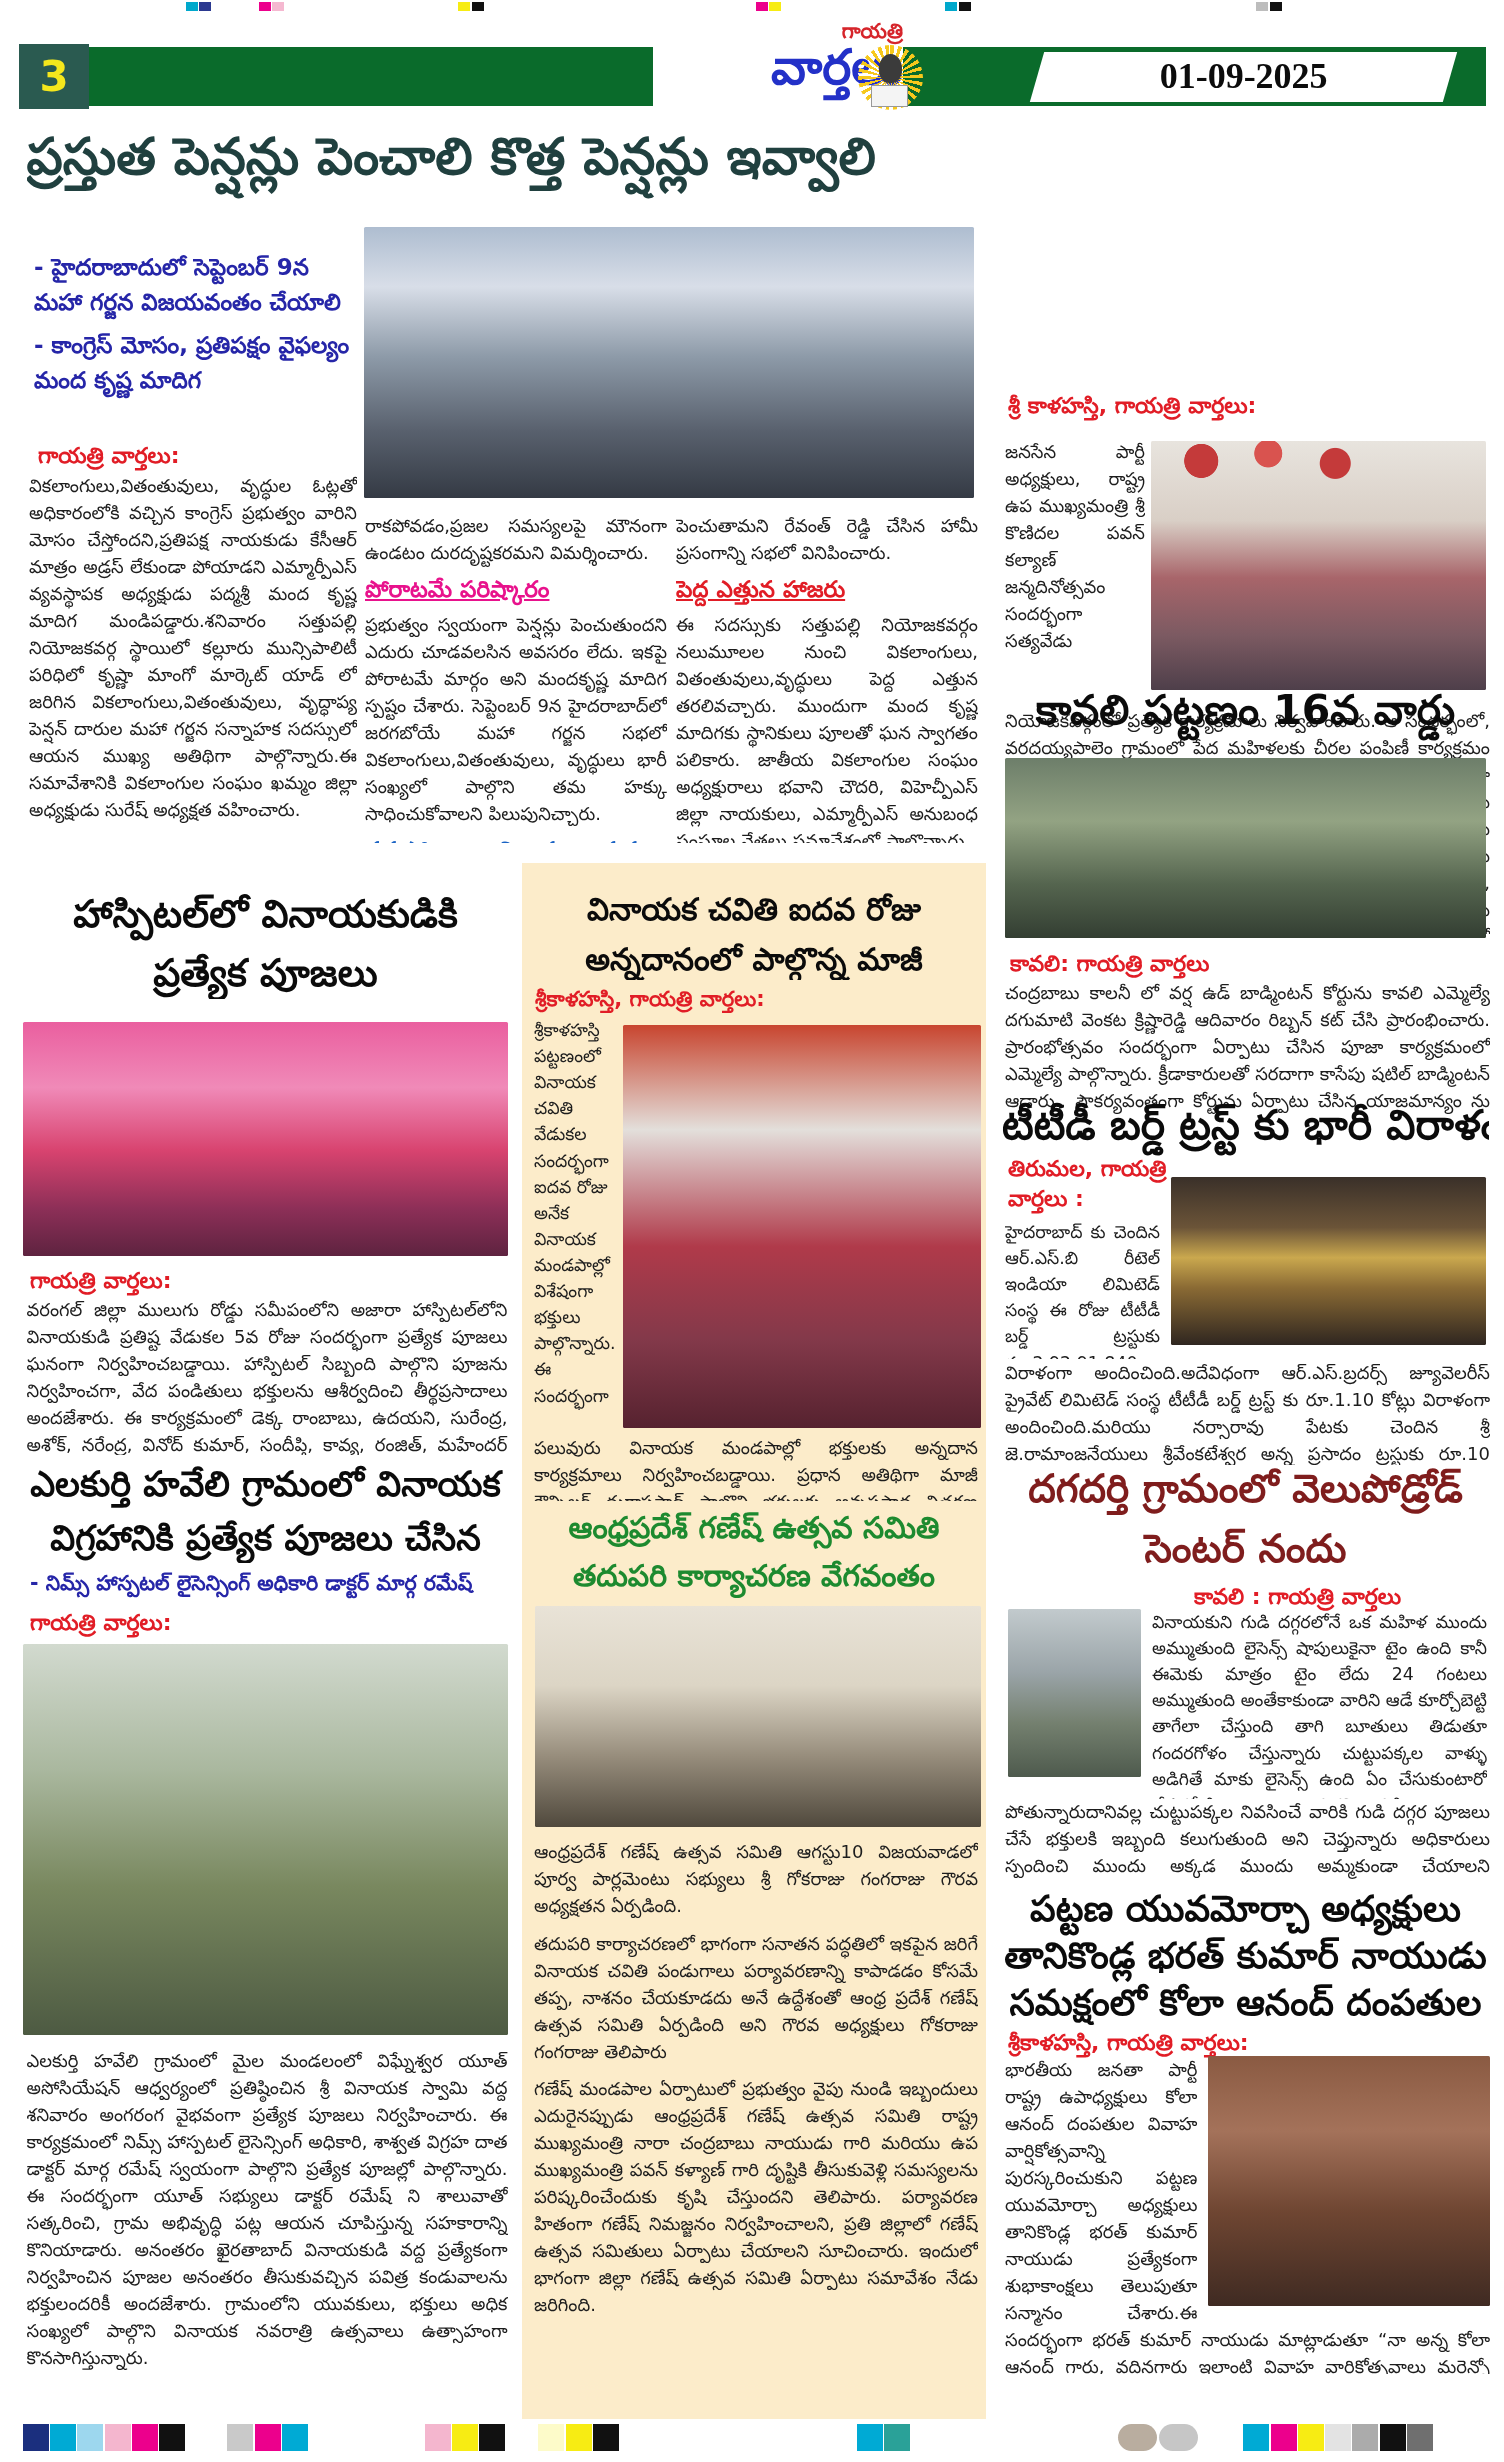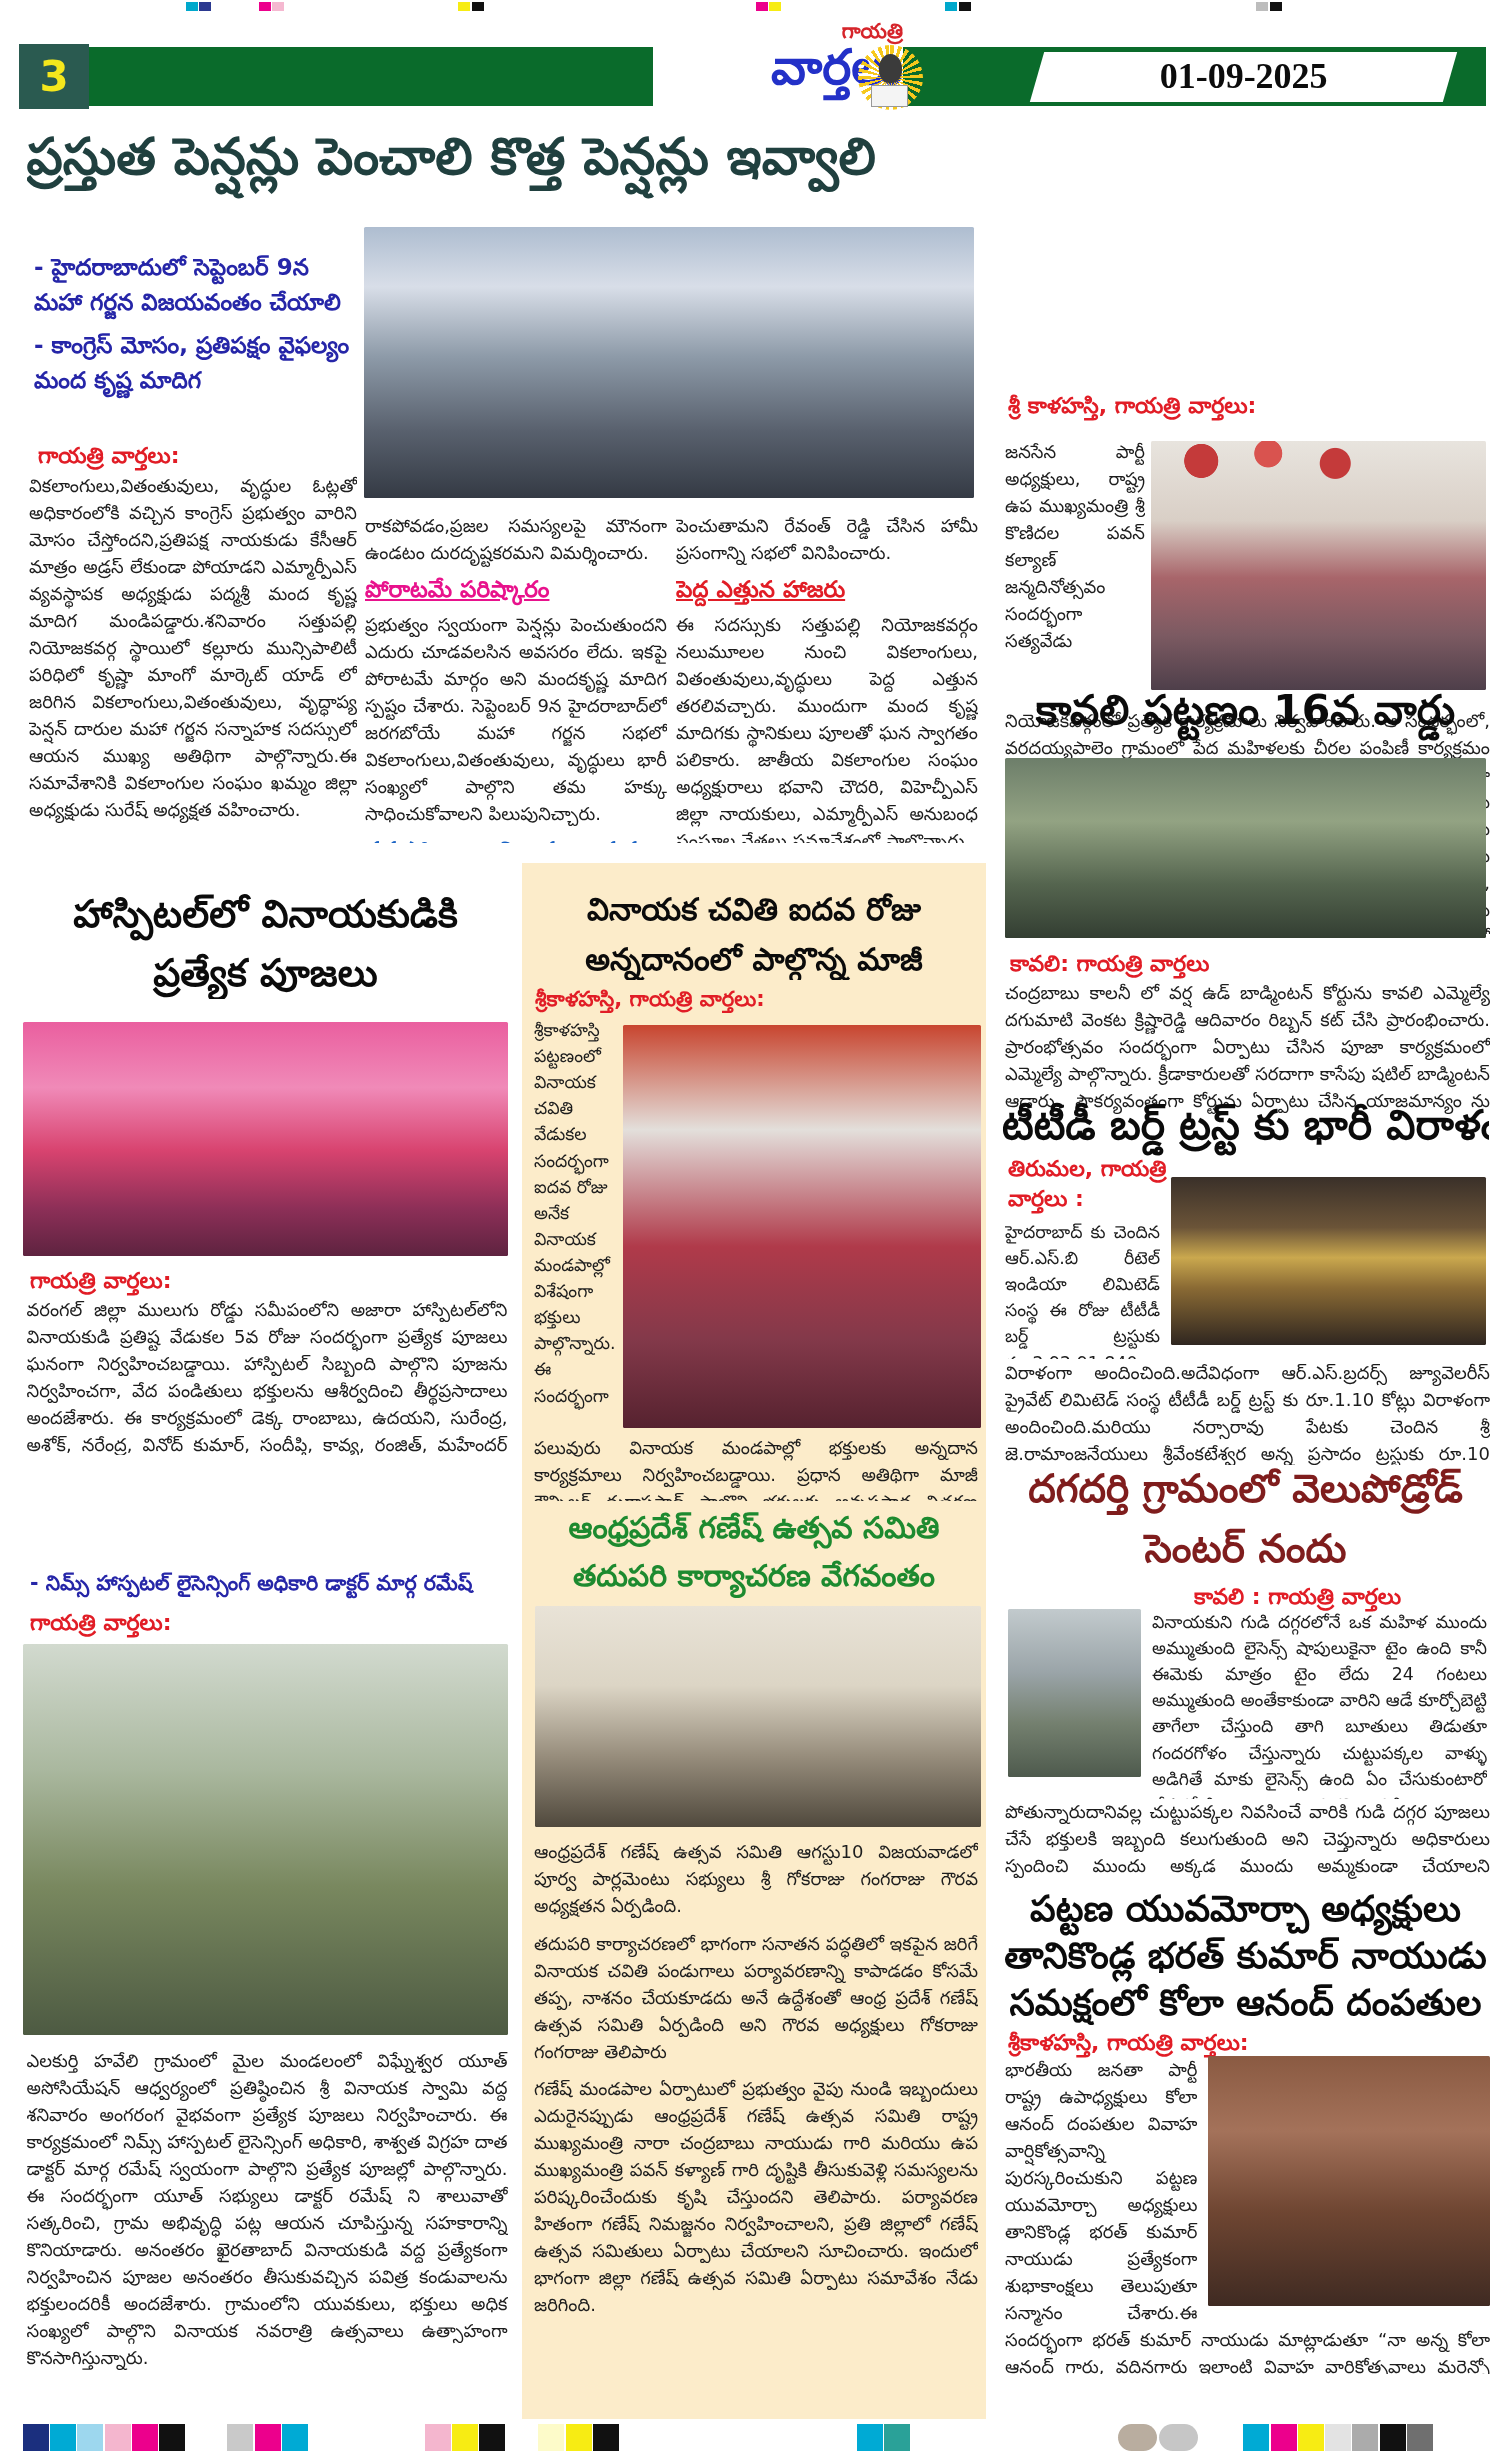--- a/index.html
+++ b/index.html
@@ -201,20 +201,21 @@
   <div class="abs body-txt wed-wrap">
     <div class="photo ph-wedding"></div>
     <span>భారతీయ జనతా పార్టీ రాష్ట్ర ఉపాధ్యక్షులు కోలా ఆనంద్ దంపతుల వివాహ వార్షికోత్సవాన్ని పురస్కరించుకుని పట్టణ యువమోర్చా అధ్యక్షులు తానికొండ్ల భరత్ కుమార్ నాయుడు ప్రత్యేకంగా శుభాకాంక్షలు తెలుపుతూ సన్మానం చేశారు.ఈ సందర్భంగా భరత్ కుమార్ నాయుడు మాట్లాడుతూ “నా అన్న కోలా ఆనంద్ గారు, వదినగారు ఇలాంటి వివాహ వార్షికోత్సవాలు మరెన్నో జరుపుకోవాలని కోరుకుంటున్నాను. జ్ఞాన ప్రసూనాంబ సమేత శ్రీకాళహస్తీశ్వర వాయులింగేశ్వర స్వామివారి ఆశీస్సులతో ఆయురారోగ్యాలు, సుఖసంతోషాలు కలిగి మరెన్నో ఉన్నత పదవులను అధిరోహించాలి” అని ఆకాంక్షించారు.</span>
   </div>
 
   <div class="abs hosp-headline">హాస్పిటల్‌లో వినాయకుడికి ప్రత్యేక పూజలు</div>
   <div class="photo ph-pandal"></div>
   <div class="abs byline hosp-byline">గాయత్రి వార్తలు:</div>
   <div class="abs body-txt hosp-body">వరంగల్ జిల్లా ములుగు రోడ్డు సమీపంలోని అజారా హాస్పిటల్‌లోని వినాయకుడి ప్రతిష్ట వేడుకల 5వ రోజు సందర్భంగా ప్రత్యేక పూజలు ఘనంగా నిర్వహించబడ్డాయి. హాస్పిటల్ సిబ్బంది పాల్గొని పూజను నిర్వహించగా, వేద పండితులు భక్తులను ఆశీర్వదించి తీర్థప్రసాదాలు అందజేశారు. ఈ కార్యక్రమంలో డెక్క రాంబాబు, ఉదయని, సురేంద్ర, అశోక్, నరేంద్ర, వినోద్ కుమార్, సందీప్తి, కావ్య, రంజిత్, మహేందర్ తదితరులు పాల్గొన్నారు.</div>
 
+  <div class="abs ela-headline">ఎలకుర్తి హవేలి గ్రామంలో వినాయక విగ్రహానికి ప్రత్యేక పూజలు చేసిన</div>
   <div class="abs ela-bullet">- నిమ్స్ హాస్పటల్ లైసెన్సింగ్ అధికారి డాక్టర్ మార్గ రమేష్</div>
   <div class="abs byline ela-byline">గాయత్రి వార్తలు:</div>
   <div class="photo ph-outdoor"></div>
   <div class="abs body-txt ela-body">ఎలకుర్తి హవేలి గ్రామంలో మైల మండలంలో విఘ్నేశ్వర యూత్ అసోసియేషన్ ఆధ్వర్యంలో ప్రతిష్ఠించిన శ్రీ వినాయక స్వామి వద్ద శనివారం అంగరంగ వైభవంగా ప్రత్యేక పూజలు నిర్వహించారు. ఈ కార్యక్రమంలో నిమ్స్ హాస్పటల్ లైసెన్సింగ్ అధికారి, శాశ్వత విగ్రహ దాత డాక్టర్ మార్గ రమేష్ స్వయంగా పాల్గొని ప్రత్యేక పూజల్లో పాల్గొన్నారు. ఈ సందర్భంగా యూత్ సభ్యులు డాక్టర్ రమేష్ ని శాలువాతో సత్కరించి, గ్రామ అభివృద్ధి పట్ల ఆయన చూపిస్తున్న సహకారాన్ని కొనియాడారు. అనంతరం ఖైరతాబాద్ వినాయకుడి వద్ద ప్రత్యేకంగా నిర్వహించిన పూజల అనంతరం తీసుకువచ్చిన పవిత్ర కండువాలను భక్తులందరికీ అందజేశారు. గ్రామంలోని యువకులు, భక్తులు అధిక సంఖ్యలో పాల్గొని వినాయక నవరాత్రి ఉత్సవాలు ఉత్సాహంగా కొనసాగిస్తున్నారు.</div>
 
   <div class="abs cream-panel"></div>
   <div class="abs dp-headline">వినాయక చవితి ఐదవ రోజు అన్నదానంలో పాల్గొన్న మాజీ కౌన్సిలర్ దుర్గాప్రసాద్</div>
   <div class="abs byline dp-byline">శ్రీకాళహస్తి, గాయత్రి వార్తలు:</div>
   <div class="abs body-txt dp-intro">శ్రీకాళహస్తి పట్టణంలో వినాయక చవితి వేడుకల సందర్భంగా ఐదవ రోజు అనేక వినాయక మండపాల్లో విశేషంగా భక్తులు పాల్గొన్నారు. ఈ సందర్భంగా</div>
   <div class="photo ph-mandap"></div>

